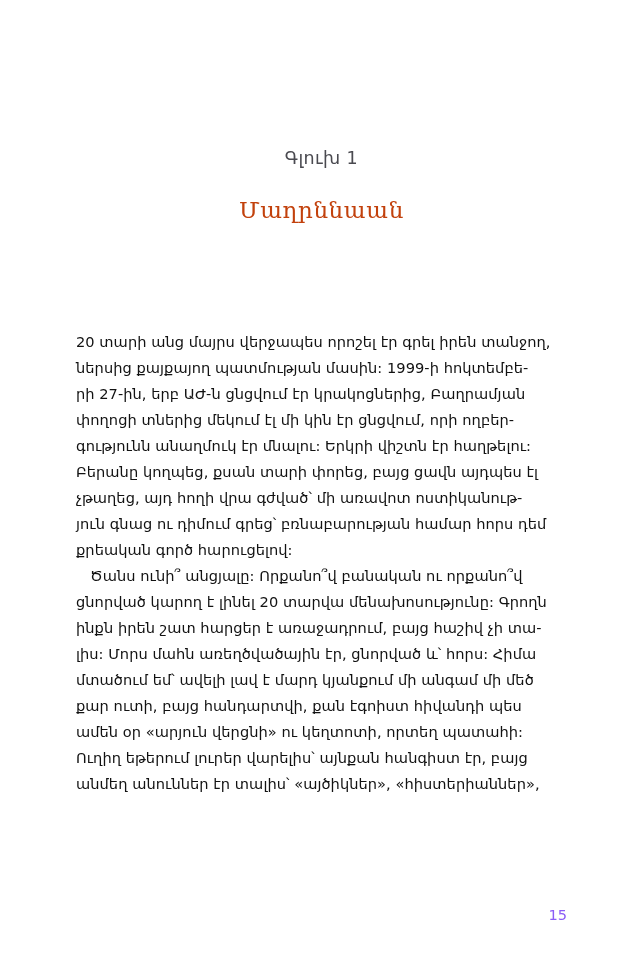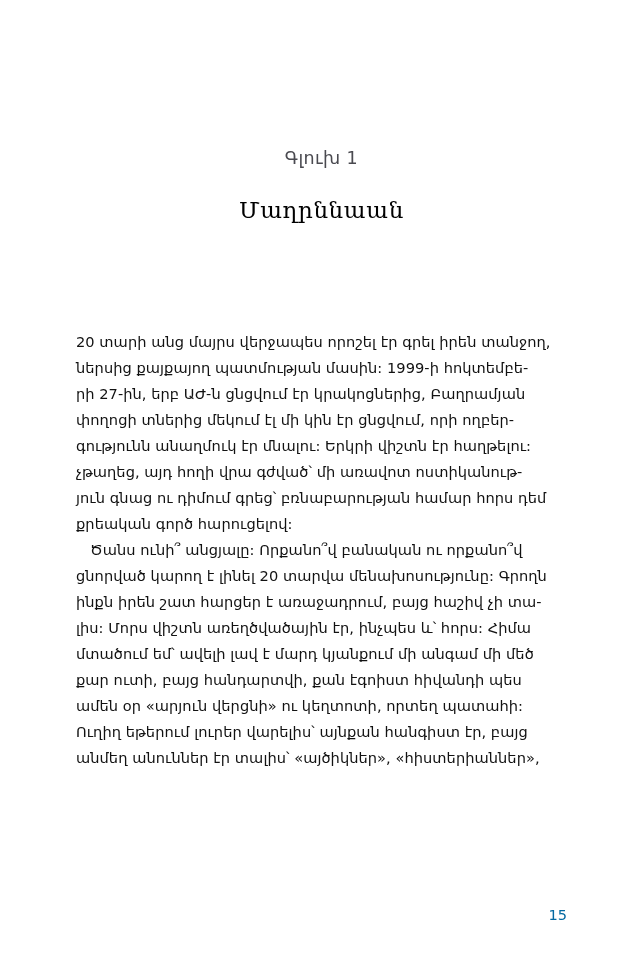--- a/index.html
+++ b/index.html
@@ -34,21 +34,21 @@
     font-weight: 400;
     color: #4a4a50;
     letter-spacing: 0.4px;
     line-height: 1.2;
   }
   .chapter-title {
     margin-top: 27px;
     font-family: "DejaVu Serif", "Liberation Serif", serif;
     font-size: 23px;
     font-weight: 400;
-    color: #000000;
+    color: #c2410c;
     letter-spacing: 0.6px;
     line-height: 1.25;
   }
   .body-text {
     position: absolute;
     left: 76px;
     top: 329px;
     width: 492px;
   }
   .text-line {
@@ -63,47 +63,48 @@
   }
   .text-line.indented {
     text-indent: 14px;
   }
   .page-number {
     position: absolute;
     right: 76px;
     top: 906px;
     font-family: "DejaVu Sans", "Liberation Sans", sans-serif;
     font-size: 14.6px;
-    color: #0369a1;
+    color: #8b5cf6;
     text-align: right;
   }
 </style>
 </head>
 <body>
 
 <div class="page">
 
   <div class="chapter-block">
     <div class="chapter-label">Գլուխ 1</div>
     <div class="chapter-title">Մաղրննաան</div>
   </div>
 
   <div class="body-text">
       <div class="text-line">20 տարի անց մայրս վերջապես որոշել էր գրել իրեն տանջող,</div>
       <div class="text-line">ներսից քայքայող պատմության մասին: 1999-ի հոկտեմբե-</div>
       <div class="text-line">րի 27-ին, երբ ԱԺ-ն ցնցվում էր կրակոցներից, Բաղրամյան</div>
       <div class="text-line">փողոցի տներից մեկում էլ մի կին էր ցնցվում, որի ողբեր-</div>
       <div class="text-line">գությունն անաղմուկ էր մնալու: Երկրի վիշտն էր հաղթելու:</div>
+      <div class="text-line">Բերանը կողպեց, քսան տարի փորեց, բայց ցավն այդպես էլ</div>
       <div class="text-line">չթաղեց, այդ հողի վրա գժված՝ մի առավոտ ոստիկանութ-</div>
       <div class="text-line">յուն գնաց ու դիմում գրեց՝ բռնաբարության համար հորս դեմ</div>
       <div class="text-line">քրեական գործ հարուցելով:</div>
       <div class="text-line indented">Ծանս ունի՞ անցյալը: Որքանո՞վ բանական ու որքանո՞վ</div>
       <div class="text-line">ցնորված կարող է լինել 20 տարվա մենախոսությունը: Գրողն</div>
       <div class="text-line">ինքն իրեն շատ հարցեր է առաջադրում, բայց հաշիվ չի տա-</div>
-      <div class="text-line">լիս: Մորս վիշտն առեղծվածային էր, ինչպես և՝ հորս: Հիմա</div>
+      <div class="text-line">լիս: Մորս մահն առեղծվածային էր, ցնորված և՝ հորս: Հիմա</div>
       <div class="text-line">մտածում եմ՝ ավելի լավ է մարդ կյանքում մի անգամ մի մեծ</div>
       <div class="text-line">քար ուտի, բայց հանդարտվի, քան էգոիստ հիվանդի պես</div>
       <div class="text-line">ամեն օր «արյուն վերցնի» ու կեղտոտի, որտեղ պատահի:</div>
       <div class="text-line">Ուղիղ եթերում լուրեր վարելիս՝ այնքան հանգիստ էր, բայց</div>
       <div class="text-line">անմեղ անուններ էր տալիս՝ «այծիկներ», «հիստերիաններ»,</div>
     </div>
 
   <div class="page-number">15</div>
 
 </div>

